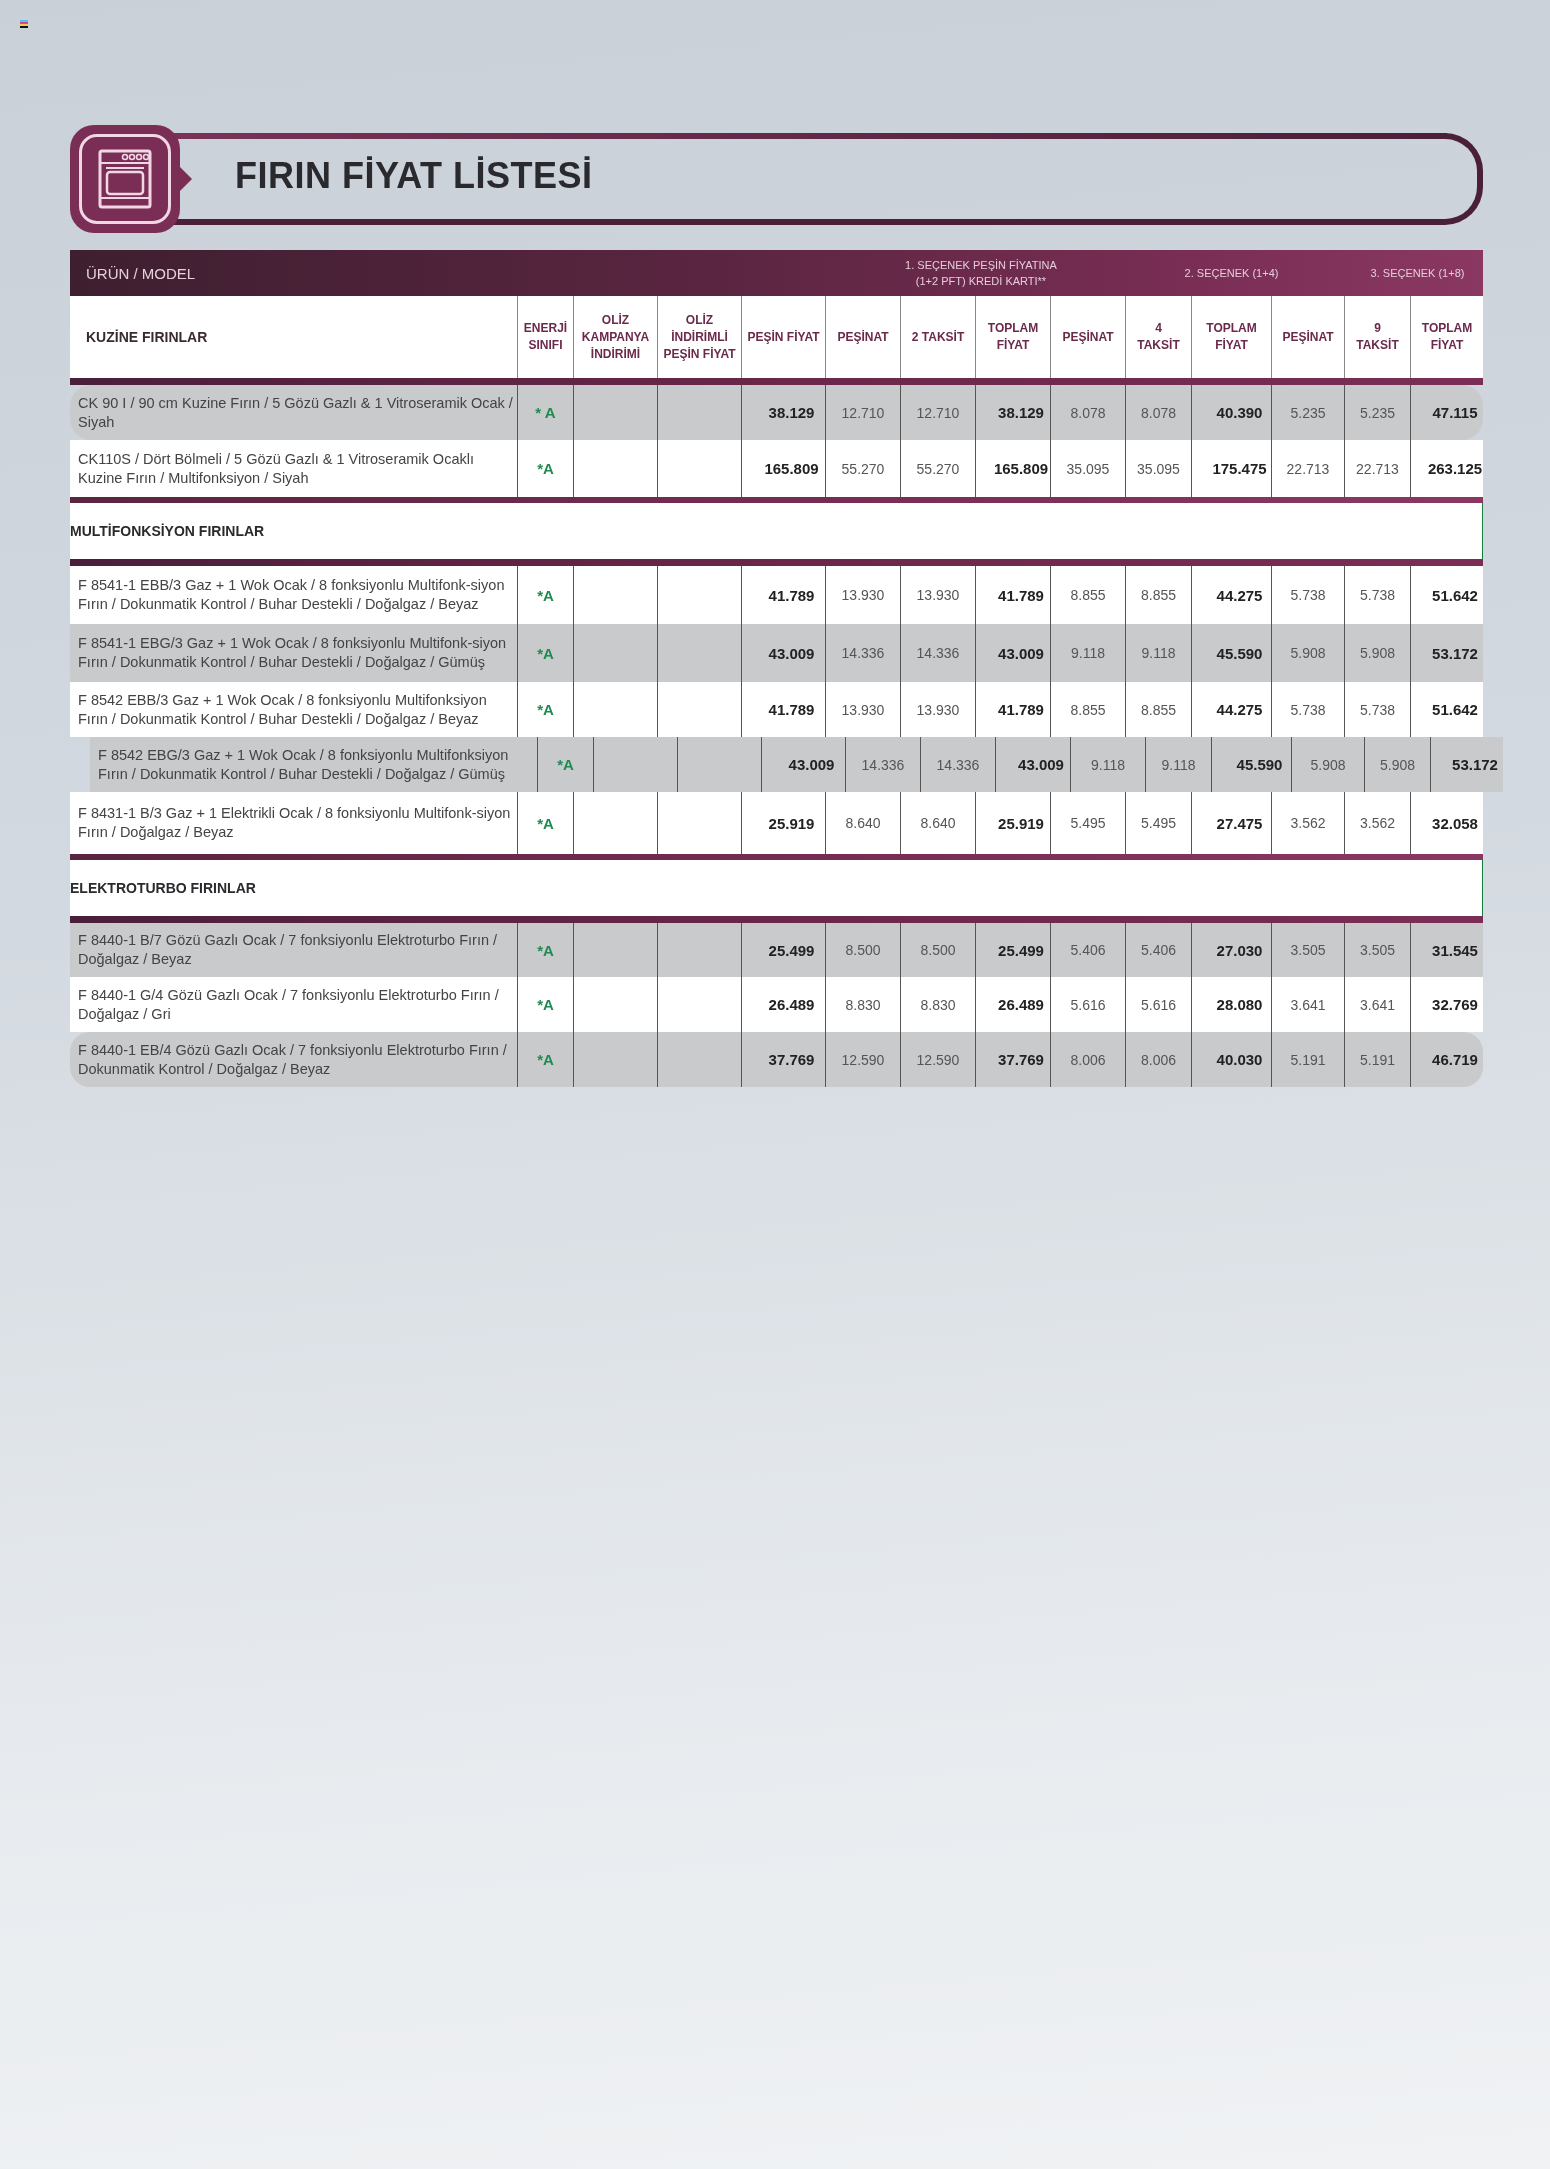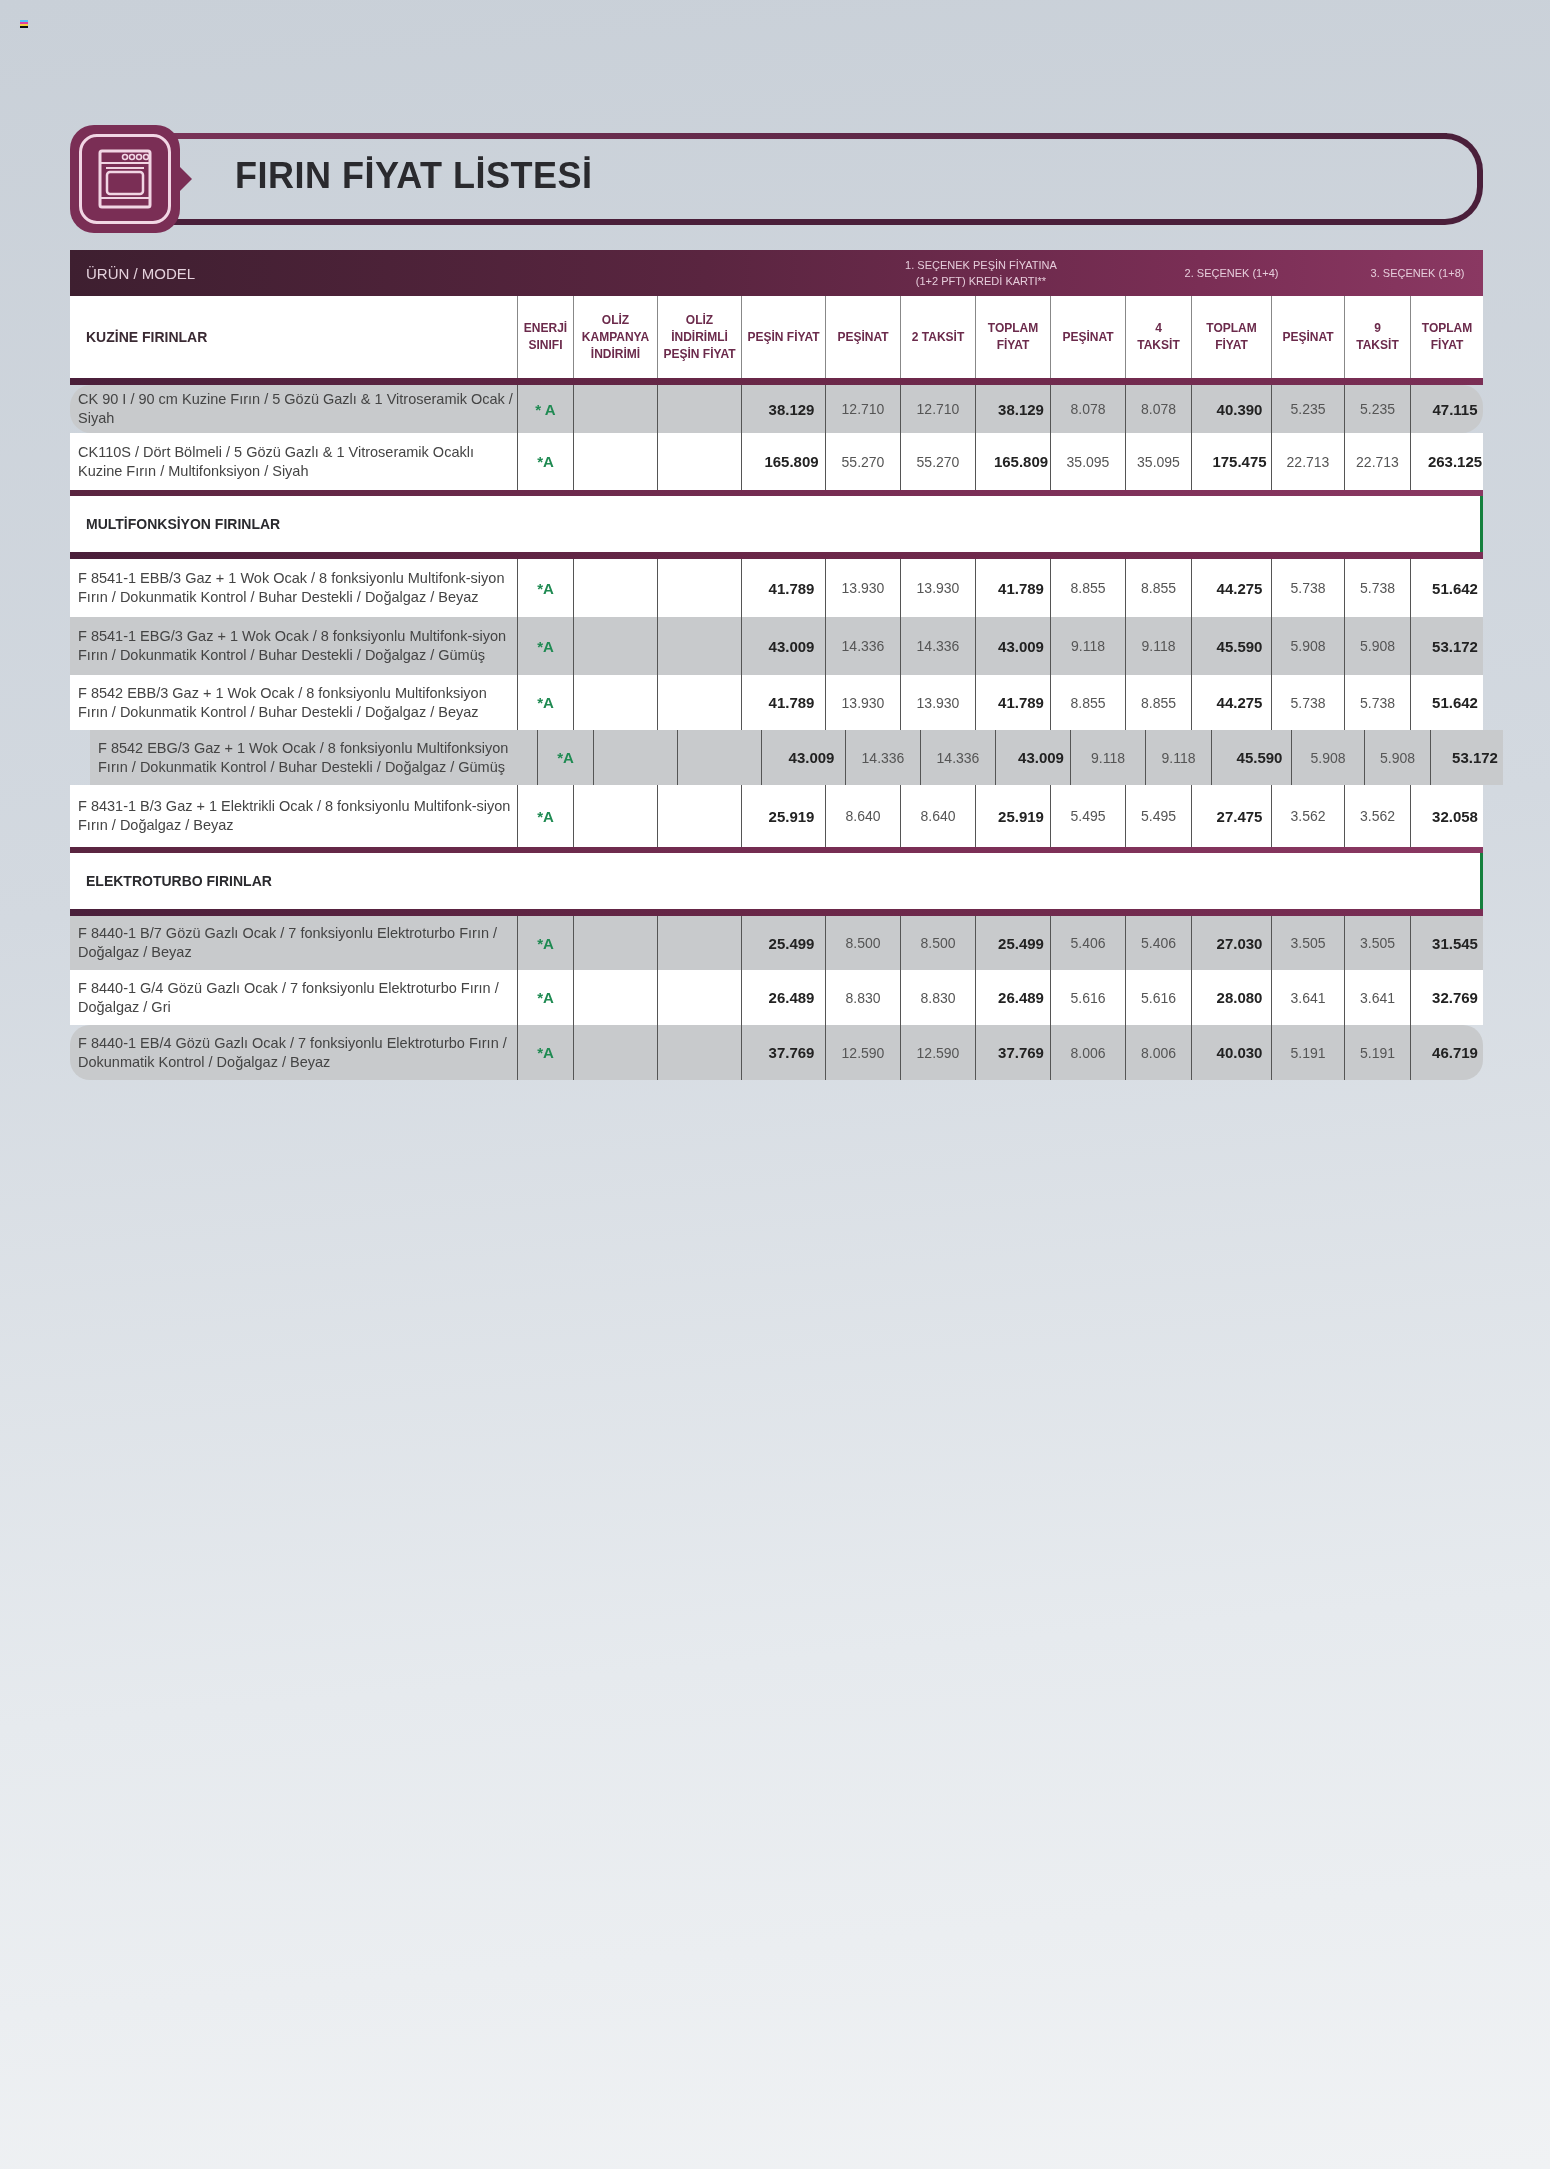--- a/index.html
+++ b/index.html
@@ -86,22 +86,22 @@
     justify-content: flex-start; text-align: left; padding: 0 4px 0 8px; border-left: none;
     font-size: 14.5px; line-height: 19px; color: #444;
   }
   .data-row .cell.energy { color: #1f8a52; font-weight: bold; font-size: 15px; }
   .data-row .cell.bold { font-weight: bold; color: #222; font-size: 15px; padding-left: 16px; }
   .data-row.gray { background: #c8cacc; }
   .data-row.white { background: #fff; }
 
   .section-row {
     height: 56px; background: #fff; display: flex; align-items: center;
-    padding-left: 16px; font-size: 14px; font-weight: bold; color: #2a2a2e;
-    border-right: 3px solid #15803d;
+    font-size: 14px; font-weight: bold; color: #2a2a2e;
+    border-right: 1px solid #15803d;
   }
   .sep-bottom { height: 6px; background: linear-gradient(90deg, #5a2540, #7a2e55 60%, #8a3862); }
 </style>
 </head>
 <body>
 
 <div class="color-mark">
   <span style="background:#4fc3f7"></span>
     <span style="background:#e040a0"></span>
     <span style="background:#f4d03f"></span>
@@ -214,21 +214,21 @@
       <div class="cell c13">
         <div>
           <div>TOPLAM</div>
           <div>FİYAT</div>
         </div>
       </div>
     </div>
   <div class="sep"></div>
 
   <div id="sections">
-      <div class="row data-row gray" style="height: 48px; border-radius: 21px;">
+      <div class="row data-row gray" style="height: 55px; border-radius: 21px;">
         <div class="cell first c0">CK 90 I / 90 cm Kuzine Fırın / 5 Gözü Gazlı &amp; 1 Vitroseramik Ocak / Siyah</div>
         <div class="cell c1 energy">* A</div>
         <div class="cell c2"></div>
         <div class="cell c3"></div>
         <div class="cell c4 bold">38.129</div>
         <div class="cell c5">12.710</div>
         <div class="cell c6">12.710</div>
         <div class="cell c7 bold">38.129</div>
         <div class="cell c8">8.078</div>
         <div class="cell c9">8.078</div>

